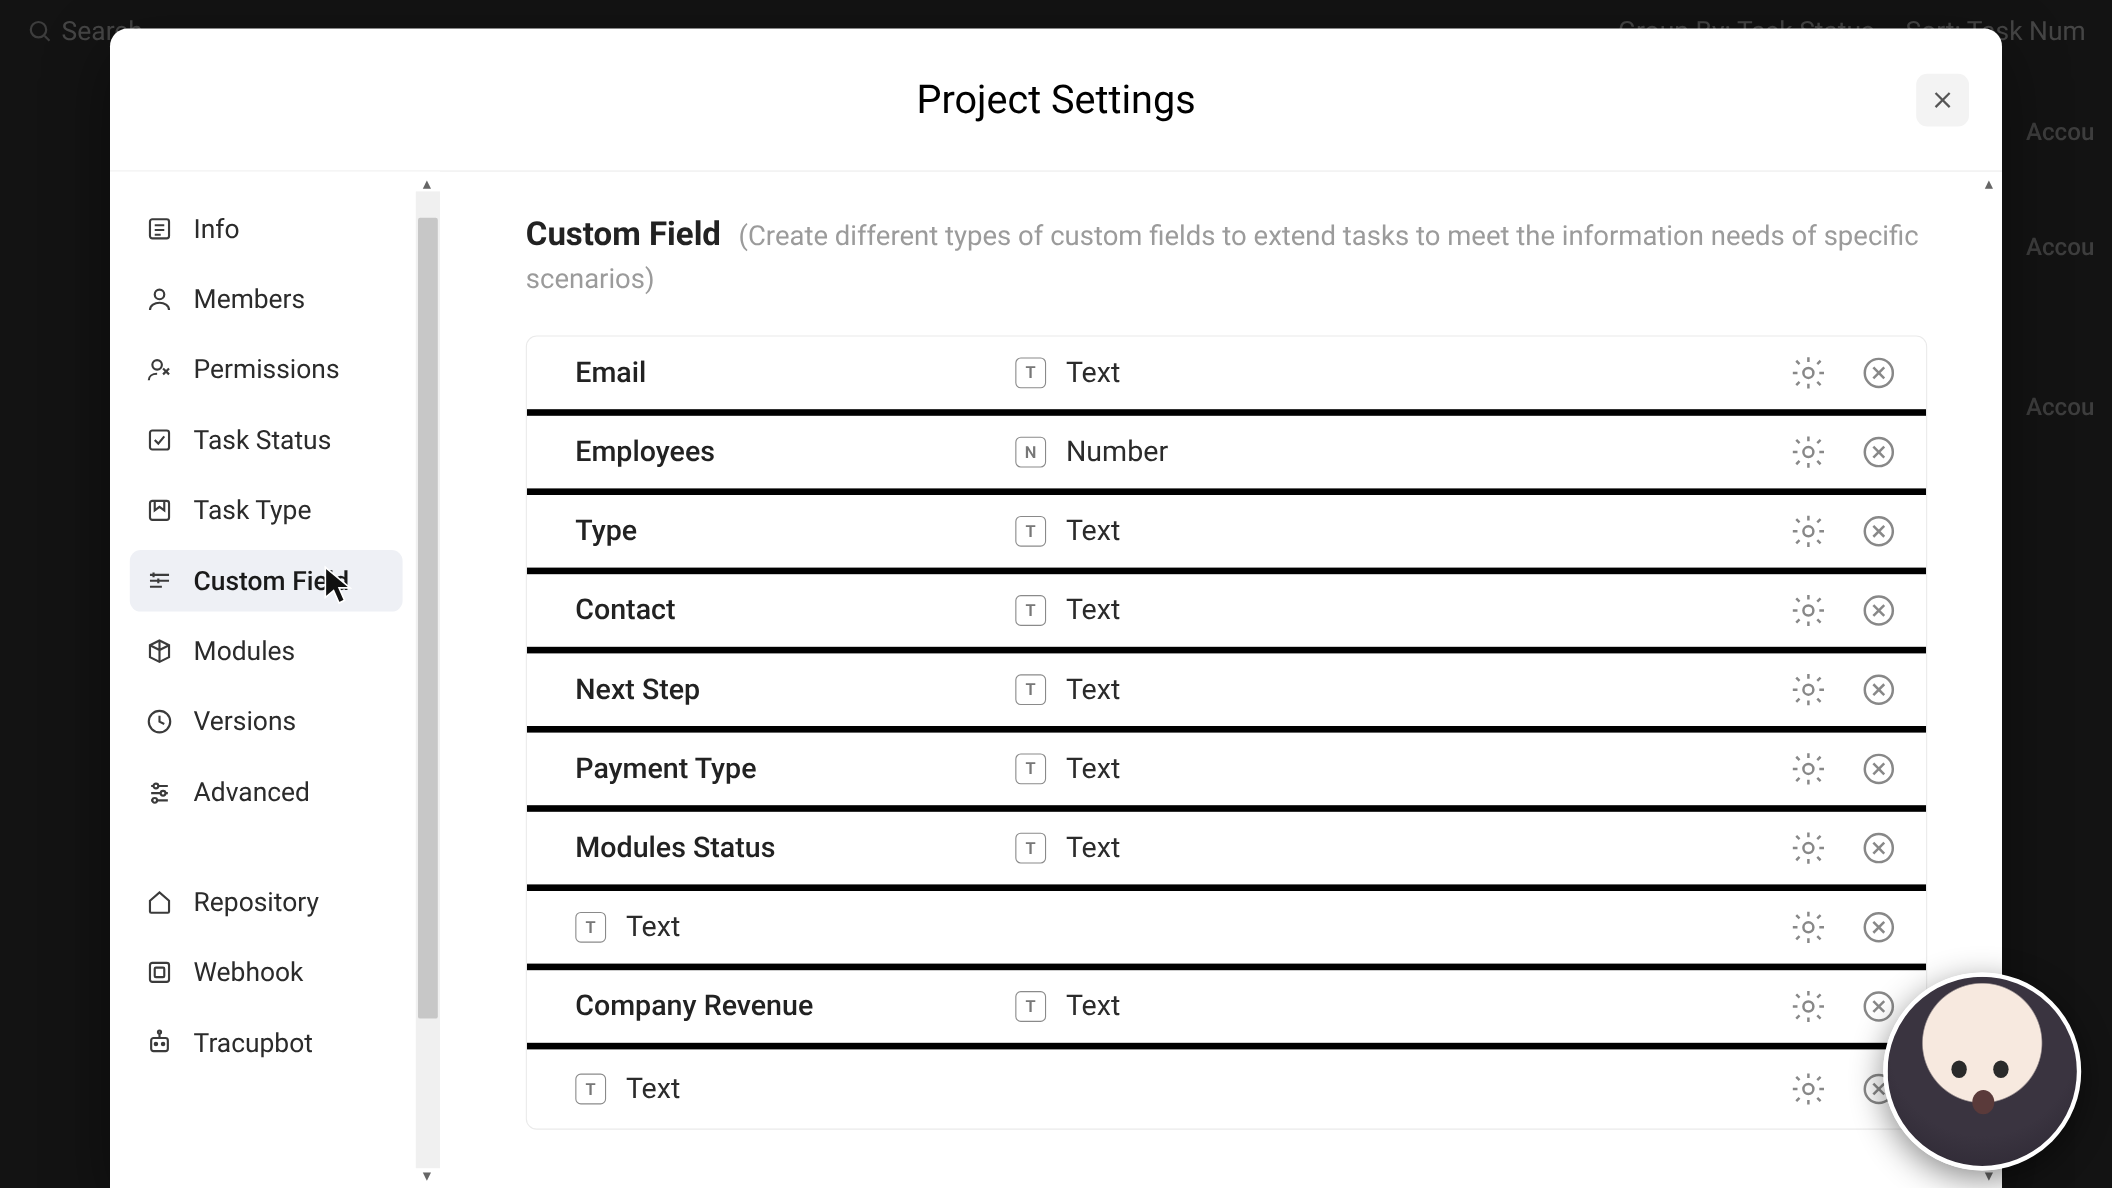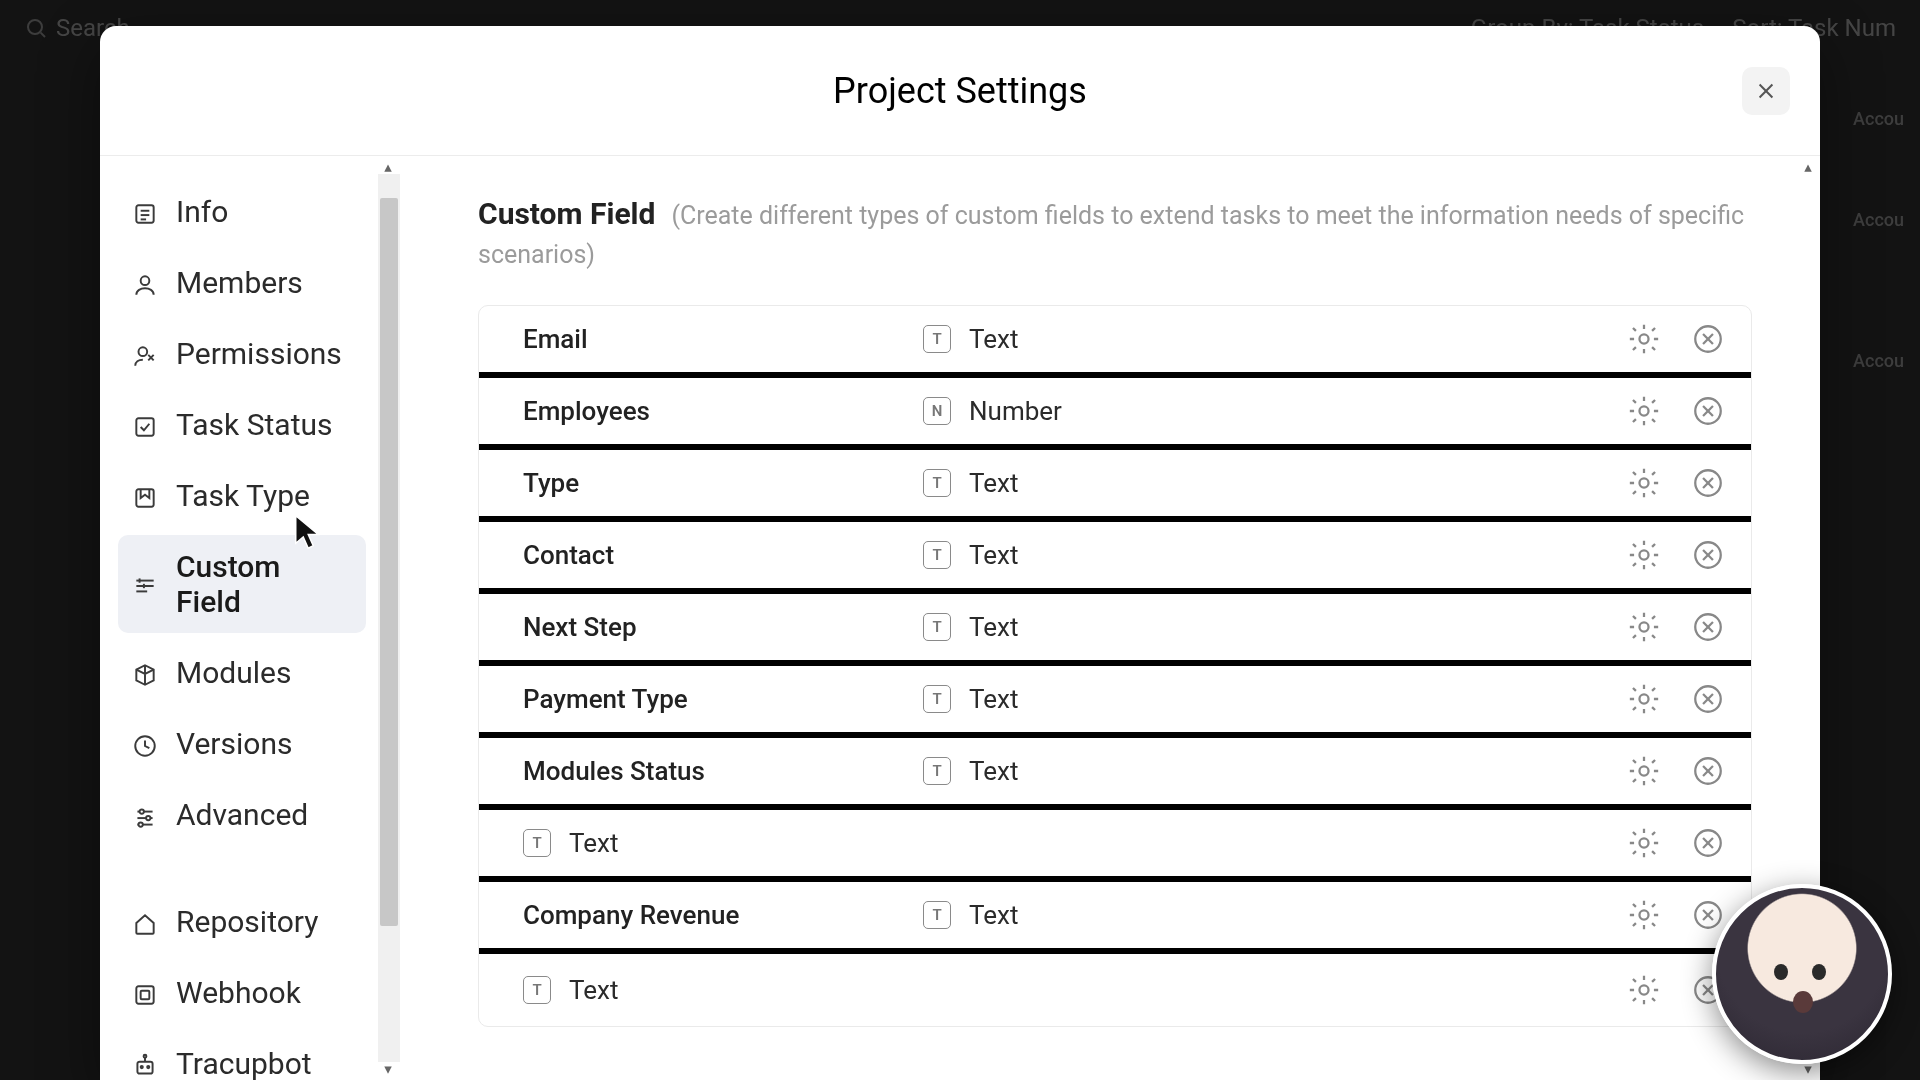--- a/index.html
+++ b/index.html
@@ -3,21 +3,21 @@
 <meta charset="utf-8">
 <style>
   * { box-sizing: border-box; margin: 0; padding: 0; }
   html, body { width: 1920px; height: 1080px; overflow: hidden; font-family: -apple-system, BlinkMacSystemFont, "Segoe UI", Roboto, Helvetica, Arial, sans-serif; }
   
   
   .bg-app { position: absolute; inset: 0; background: #2a2a2a; }
   .bg-topbar { display:flex; align-items:center; height:56px; padding:0 24px; gap:16px; color:#9a9a9a; font-size:24px; }
   .bg-search { display:flex; align-items:center; gap:8px; flex:1; }
   .bg-right  { display:flex; align-items:center; gap:28px; margin-left:auto; }
-  .bg-col    { position:absolute; right:0; top:90px; bottom:0; width:110px; display:flex; flex-direction:column; gap:40px; padding-top:18px; color:#888; font-size:18px; }
+  .bg-col    { position:absolute; right:0; top:90px; bottom:0; width:110px; display:flex; flex-direction:column; gap:40px; padding-top:18px; color:#888; font-size:22px; }
   .bg-colhdr { font-weight:500; }
   .bg-cell   { text-align:right; padding-right:16px; }
   .overlay   { position:absolute; inset:0; background:rgba(0,0,0,.55); }
 
   
   .modal { position:absolute; left:100px; top:26px; right:100px; bottom:0; background:#fff; border-radius:16px 16px 0 0; box-shadow:0 20px 60px rgba(0,0,0,.4); display:flex; flex-direction:column; overflow:hidden; }
   .modal-hdr { position:relative; height:130px; display:flex; align-items:center; justify-content:center; border-bottom:1px solid #ececec; }
   .modal-title { font-size:36px; font-weight:400; color:#000000; }
   .close-btn { position:absolute; right:30px; top:50%; transform:translateY(-50%); width:48px; height:48px; border-radius:10px; background:#f3f3f3; display:flex; align-items:center; justify-content:center; cursor:pointer; color:#555; }
   .close-btn svg { width:22px; height:22px; }
@@ -25,21 +25,21 @@
   .modal-body { flex:1; display:flex; min-height:0; }
 
   
   .sidebar-wrap { width:300px; position:relative; background:#fff; }
   .sidebar { position:absolute; inset:0 20px 0 0; overflow:auto; }
   .sb-arrow { position:absolute; right:3px; width:18px; text-align:center; color:#666; font-size:15px; user-select:none; }
   .sb-arrow.up { top:2px; } .sb-arrow.dn { bottom:2px; }
   .sb-track { position:absolute; right:0; top:18px; bottom:18px; width:22px; background:#f0f0f0; }
   .sb-thumb { position:absolute; right:2px; top:24px; width:18px; height:82%; background:#c7c7c7; border-radius:2px; }
   .sb-list { padding:24px 14px 24px 18px; display:flex; flex-direction:column; gap:8px; }
-  .sb-item { display:flex; align-items:center; gap:18px; padding:14px 14px; border-radius:10px; font-size:30px; color:#2b2b2b; cursor:pointer; }
+  .sb-item { display:flex; align-items:center; gap:18px; padding:14px 14px; border-radius:10px; font-size:24px; color:#2b2b2b; cursor:pointer; }
   .sb-item.active { background:#eef0f5; color:#1a1a1a; font-weight:500; }
   .sb-gap { height:28px; }
   .sb-ico { width:26px; height:26px; flex:0 0 26px; color:#3b3b3b; }
   .sb-ico svg { width:100%; height:100%; stroke:currentColor; fill:none; stroke-width:1.8; }
 
   
   .main-wrap { flex:1; position:relative; }
   .main-scroll { position:absolute; inset:0 20px 0 0; overflow:hidden; padding:40px 48px 0 48px;margin-left:30px; }
   .m-arrow { position:absolute; right:3px; width:18px; text-align:center; color:#666; font-size:15px; }
   .m-arrow.up { top:2px; } .m-arrow.dn { bottom:2px; }

